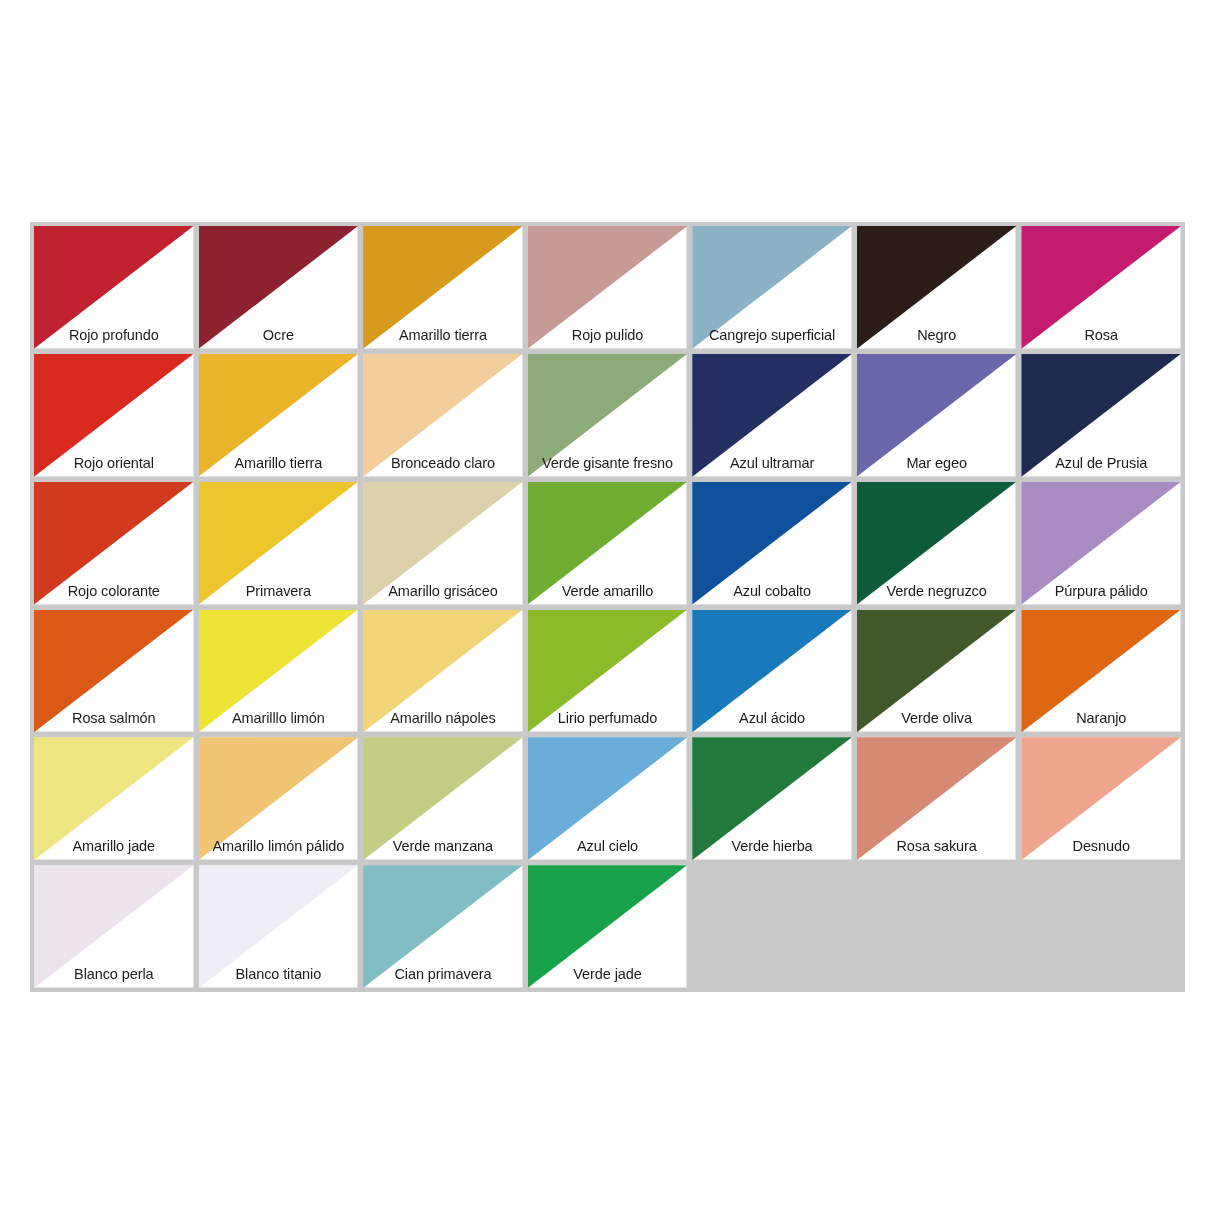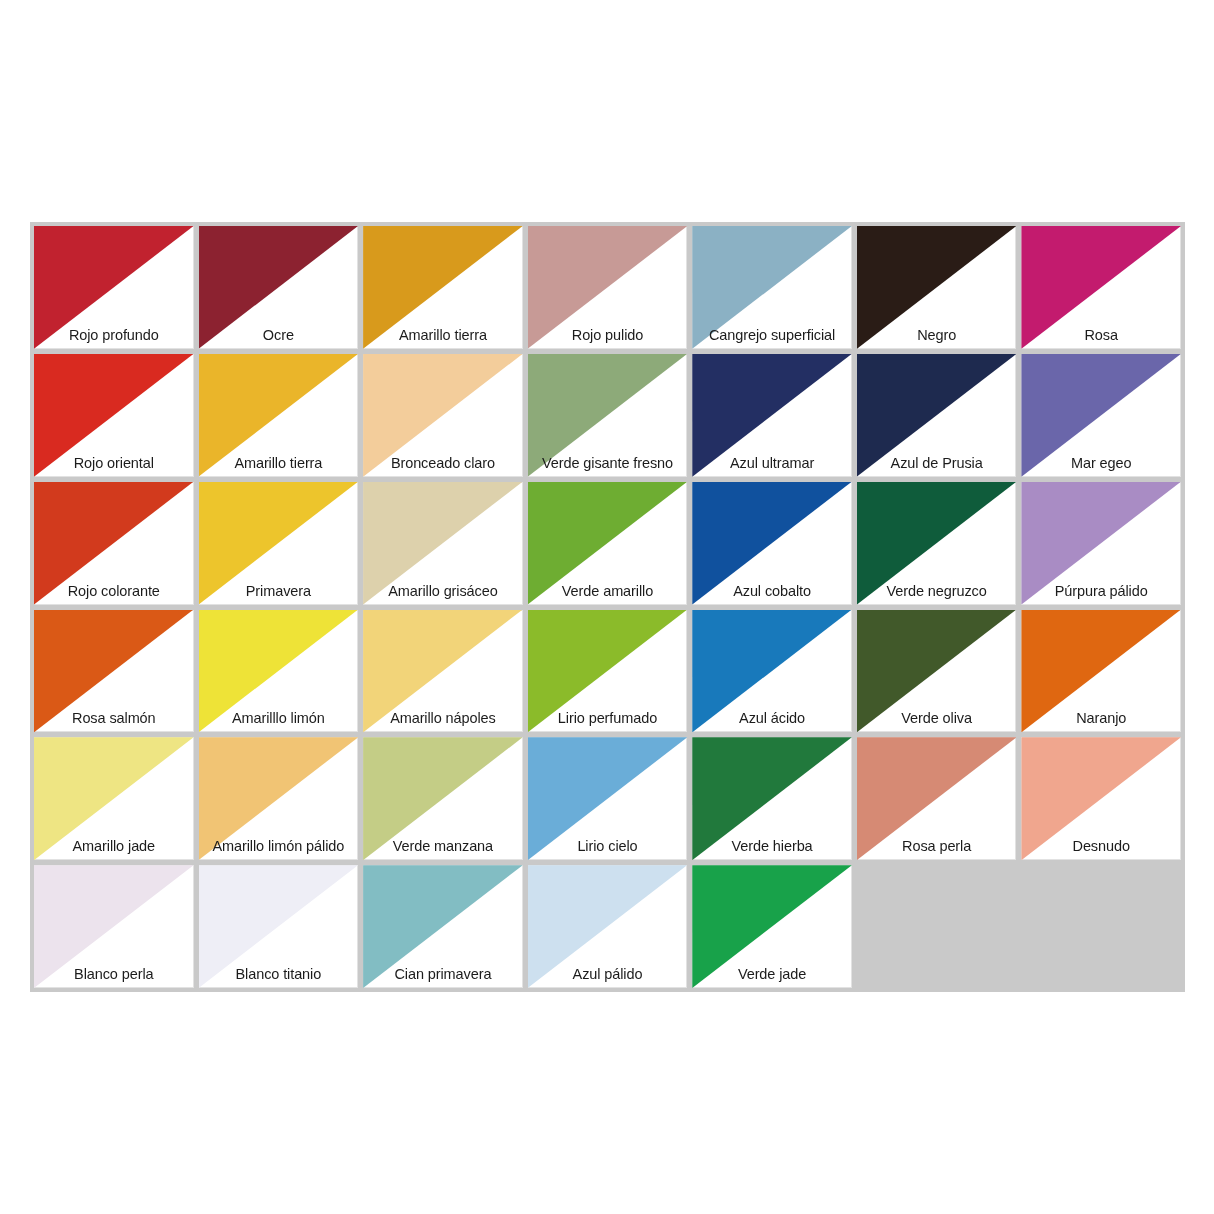--- a/index.html
+++ b/index.html
@@ -121,28 +121,28 @@
         </div>
         <div class="swatch">
           <div class="swatch-fill" style="background-color: rgb(141, 170, 121);"></div>
           <div class="swatch-label">Verde gisante fresno</div>
         </div>
         <div class="swatch">
           <div class="swatch-fill" style="background-color: rgb(35, 47, 99);"></div>
           <div class="swatch-label">Azul ultramar</div>
         </div>
         <div class="swatch">
+          <div class="swatch-fill" style="background-color: rgb(106, 102, 170);"></div>
+          <div class="swatch-label">Mar egeo</div>
+        </div>
+        <div class="swatch">
           <div class="swatch-fill" style="background-color: rgb(30, 42, 79);"></div>
           <div class="swatch-label">Azul de Prusia</div>
         </div>
         <div class="swatch">
-          <div class="swatch-fill" style="background-color: rgb(106, 102, 170);"></div>
-          <div class="swatch-label">Mar egeo</div>
-        </div>
-        <div class="swatch">
           <div class="swatch-fill" style="background-color: rgb(210, 58, 29);"></div>
           <div class="swatch-label">Rojo colorante</div>
         </div>
         <div class="swatch">
           <div class="swatch-fill" style="background-color: rgb(237, 197, 44);"></div>
           <div class="swatch-label">Primavera</div>
         </div>
         <div class="swatch">
           <div class="swatch-fill" style="background-color: rgb(221, 209, 172);"></div>
           <div class="swatch-label">Amarillo grisáceo</div>
@@ -198,49 +198,45 @@
         <div class="swatch">
           <div class="swatch-fill" style="background-color: rgb(241, 196, 116);"></div>
           <div class="swatch-label">Amarillo limón pálido</div>
         </div>
         <div class="swatch">
           <div class="swatch-fill" style="background-color: rgb(196, 205, 134);"></div>
           <div class="swatch-label">Verde manzana</div>
         </div>
         <div class="swatch">
           <div class="swatch-fill" style="background-color: rgb(106, 173, 216);"></div>
-          <div class="swatch-label">Lirio cielo</div>
+          <div class="swatch-label">Azul cielo</div>
         </div>
         <div class="swatch">
           <div class="swatch-fill" style="background-color: rgb(33, 121, 60);"></div>
           <div class="swatch-label">Verde hierba</div>
         </div>
         <div class="swatch">
           <div class="swatch-fill" style="background-color: rgb(214, 138, 116);"></div>
-          <div class="swatch-label">Rosa perla</div>
+          <div class="swatch-label">Rosa sakura</div>
         </div>
         <div class="swatch">
           <div class="swatch-fill" style="background-color: rgb(240, 166, 142);"></div>
           <div class="swatch-label">Desnudo</div>
         </div>
         <div class="swatch">
           <div class="swatch-fill" style="background-color: rgb(236, 227, 237);"></div>
           <div class="swatch-label">Blanco perla</div>
         </div>
         <div class="swatch">
           <div class="swatch-fill" style="background-color: rgb(238, 238, 246);"></div>
           <div class="swatch-label">Blanco titanio</div>
         </div>
         <div class="swatch">
           <div class="swatch-fill" style="background-color: rgb(130, 189, 195);"></div>
           <div class="swatch-label">Cian primavera</div>
-        </div>
-        <div class="swatch">
-          <div class="swatch-fill" style="background-color: rgb(205, 224, 239);"></div>
-          <div class="swatch-label">Azul pálido</div>
         </div>
         <div class="swatch">
           <div class="swatch-fill" style="background-color: rgb(24, 162, 74);"></div>
           <div class="swatch-label">Verde jade</div>
         </div>
       </div>
   </div>
 </div>
 
 </body></html>

